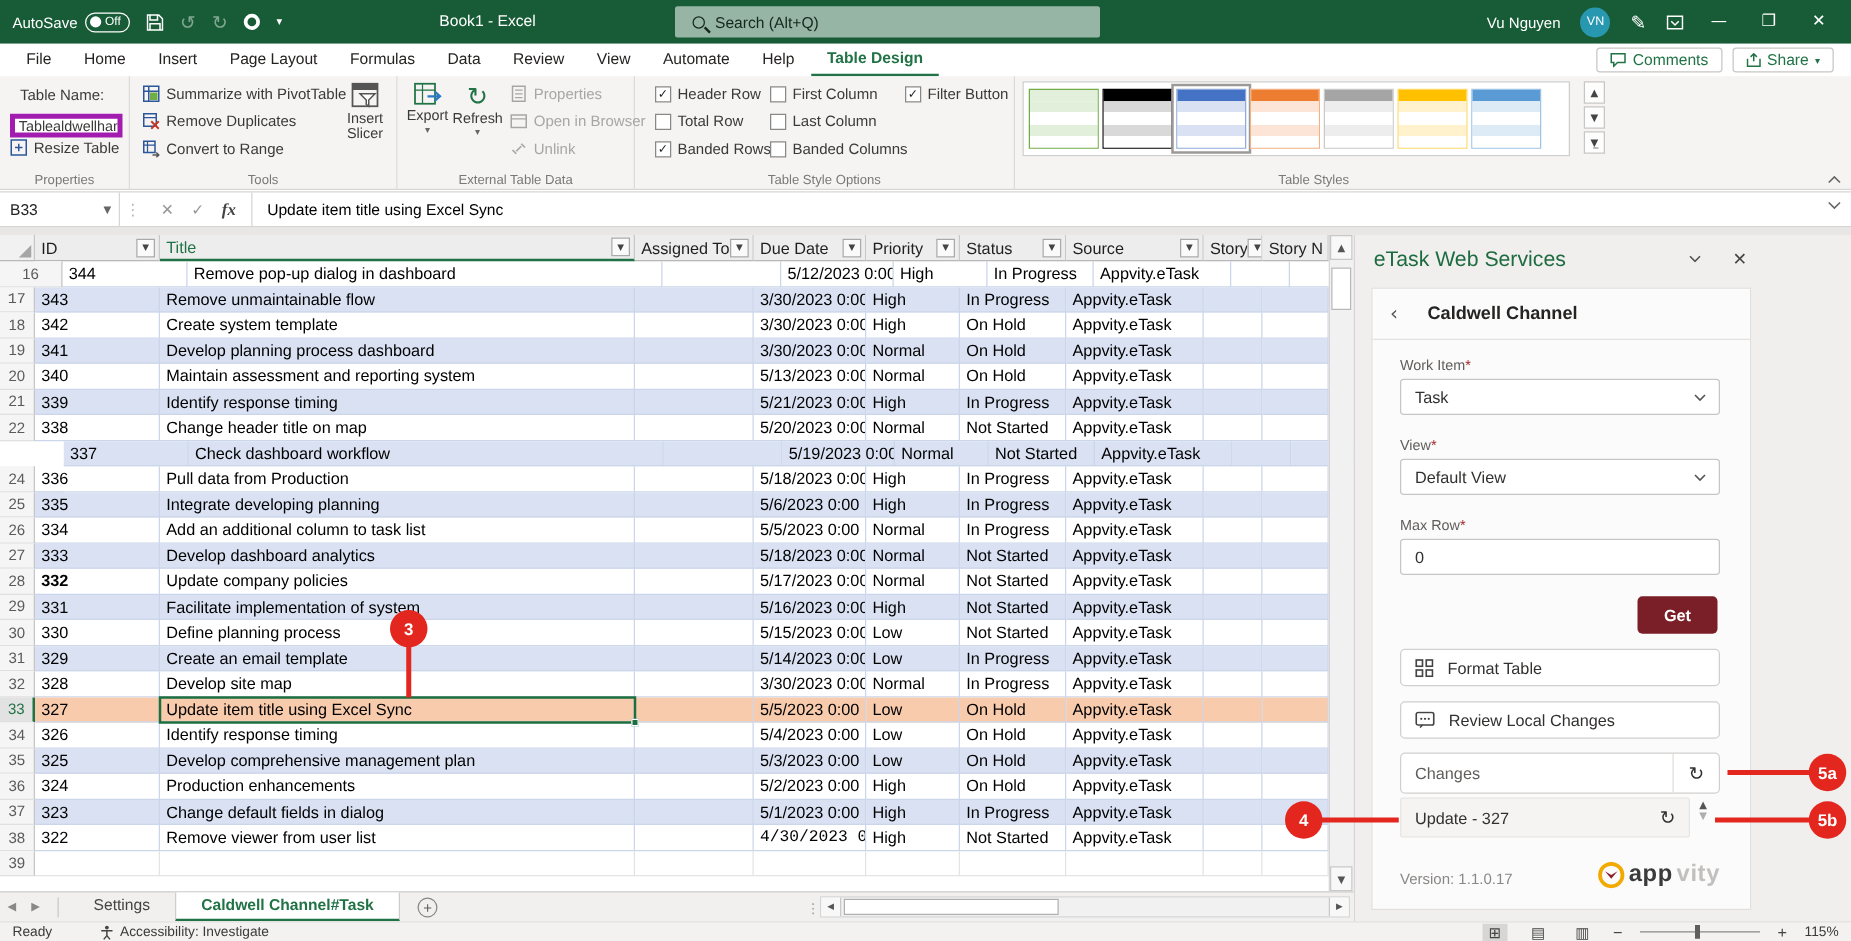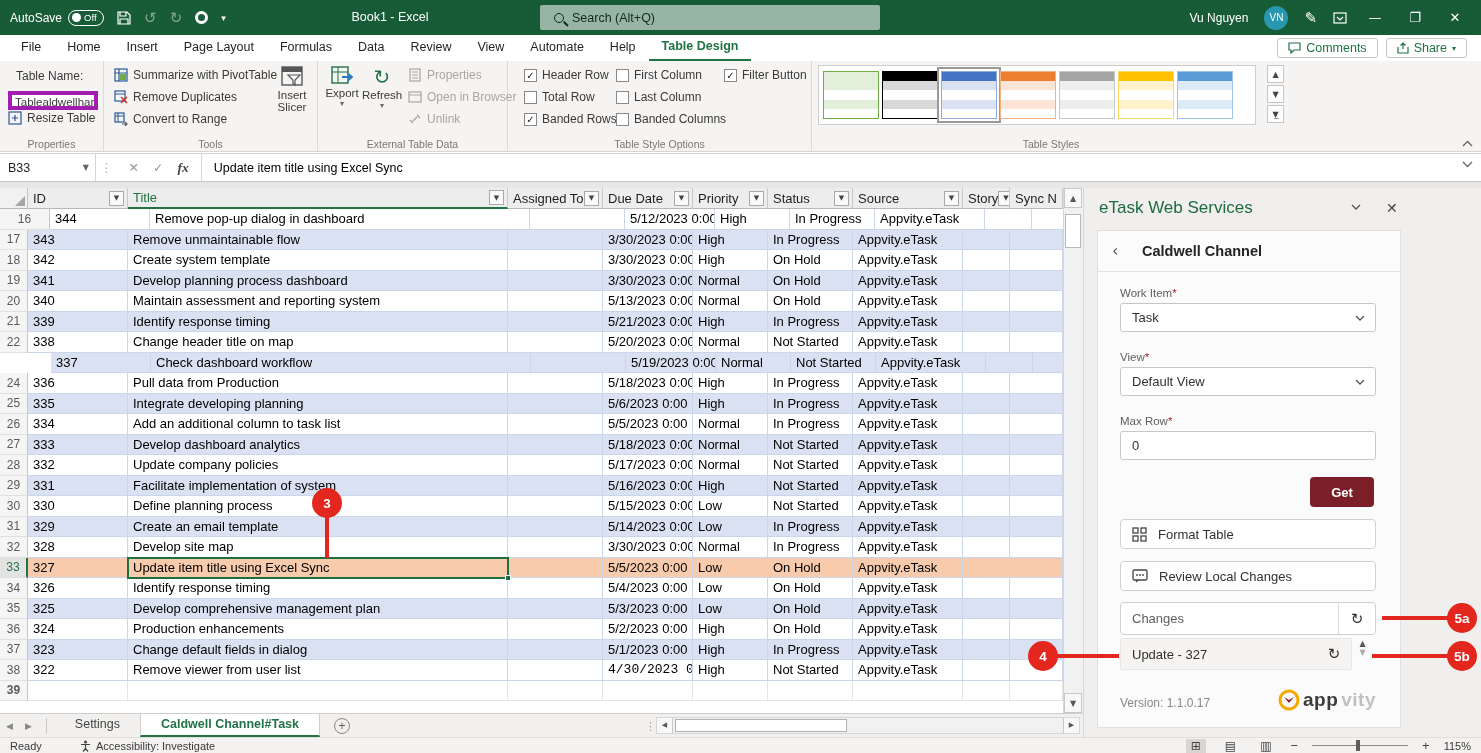--- a/index.html
+++ b/index.html
@@ -445,37 +445,37 @@
         </div>
         <div class="h" style="width: 110px;">
           <span>Source</span>
           <span class="fbtn">▼</span>
         </div>
         <div class="h" style="width: 47px;">
           <span>Story</span>
           <span class="fbtn">▼</span>
         </div>
         <div class="h" style="width: 53px;">
-          <span>Sync N</span>
+          <span>Story N</span>
         </div>
       </div>
       <div class="r">
         <div class="rn" style="width: 50px;">16</div>
         <div class="c" style="width: 100px;">344</div>
         <div class="c" style="width: 380px;">Remove pop-up dialog in dashboard</div>
         <div class="c" style="width: 95px;"></div>
         <div class="c" style="width: 90px;">5/12/2023 0:00</div>
         <div class="c" style="width: 75px;">High</div>
         <div class="c" style="width: 85px;">In Progress</div>
         <div class="c" style="width: 110px;">Appvity.eTask</div>
         <div class="c" style="width: 47px;"></div>
         <div class="c" style="width: 53px;"></div>
       </div>
       <div class="r">
-        <div class="rn" style="width: 28px;">17</div>
+        <div class="rn" style="width: 28px; font-family: Liberation Mono, monospace;">17</div>
         <div class="c band" style="width: 100px;">343</div>
         <div class="c band" style="width: 380px;">Remove unmaintainable flow</div>
         <div class="c band" style="width: 95px;"></div>
         <div class="c band" style="width: 90px;">3/30/2023 0:00</div>
         <div class="c band" style="width: 75px;">High</div>
         <div class="c band" style="width: 85px;">In Progress</div>
         <div class="c band" style="width: 110px;">Appvity.eTask</div>
         <div class="c band" style="width: 47px;"></div>
         <div class="c band" style="width: 53px;"></div>
       </div>
@@ -594,21 +594,21 @@
         <div class="c band" style="width: 95px;"></div>
         <div class="c band" style="width: 90px;">5/18/2023 0:00</div>
         <div class="c band" style="width: 75px;">Normal</div>
         <div class="c band" style="width: 85px;">Not Started</div>
         <div class="c band" style="width: 110px;">Appvity.eTask</div>
         <div class="c band" style="width: 47px;"></div>
         <div class="c band" style="width: 53px;"></div>
       </div>
       <div class="r">
         <div class="rn" style="width: 28px;">28</div>
-        <div class="c" style="width: 100px;">332</div>
+        <div class="c" style="width: 100px; font-weight: bold;">332</div>
         <div class="c" style="width: 380px;">Update company policies</div>
         <div class="c" style="width: 95px;"></div>
         <div class="c" style="width: 90px;">5/17/2023 0:00</div>
         <div class="c" style="width: 75px;">Normal</div>
         <div class="c" style="width: 85px;">Not Started</div>
         <div class="c" style="width: 110px;">Appvity.eTask</div>
         <div class="c" style="width: 47px;"></div>
         <div class="c" style="width: 53px;"></div>
       </div>
       <div class="r">
@@ -725,21 +725,21 @@
         <div class="c" style="width: 380px;">Remove viewer from user list</div>
         <div class="c" style="width: 95px;"></div>
         <div class="c" style="width: 90px; font-family: Liberation Mono, monospace;">4/30/2023 0:00</div>
         <div class="c" style="width: 75px;">High</div>
         <div class="c" style="width: 85px;">Not Started</div>
         <div class="c" style="width: 110px;">Appvity.eTask</div>
         <div class="c" style="width: 47px;"></div>
         <div class="c" style="width: 53px;"></div>
       </div>
       <div class="r">
-        <div class="rn" style="width: 28px; font-weight: bold;">39</div>
+        <div class="rn" style="width: 28px;">39</div>
         <div class="c emp" style="width: 100px;"></div>
         <div class="c emp" style="width: 380px;"></div>
         <div class="c emp" style="width: 95px;"></div>
         <div class="c emp" style="width: 90px;"></div>
         <div class="c emp" style="width: 75px;"></div>
         <div class="c emp" style="width: 85px;"></div>
         <div class="c emp" style="width: 110px;"></div>
         <div class="c emp" style="width: 47px;"></div>
         <div class="c emp" style="width: 53px;"></div>
       </div>

